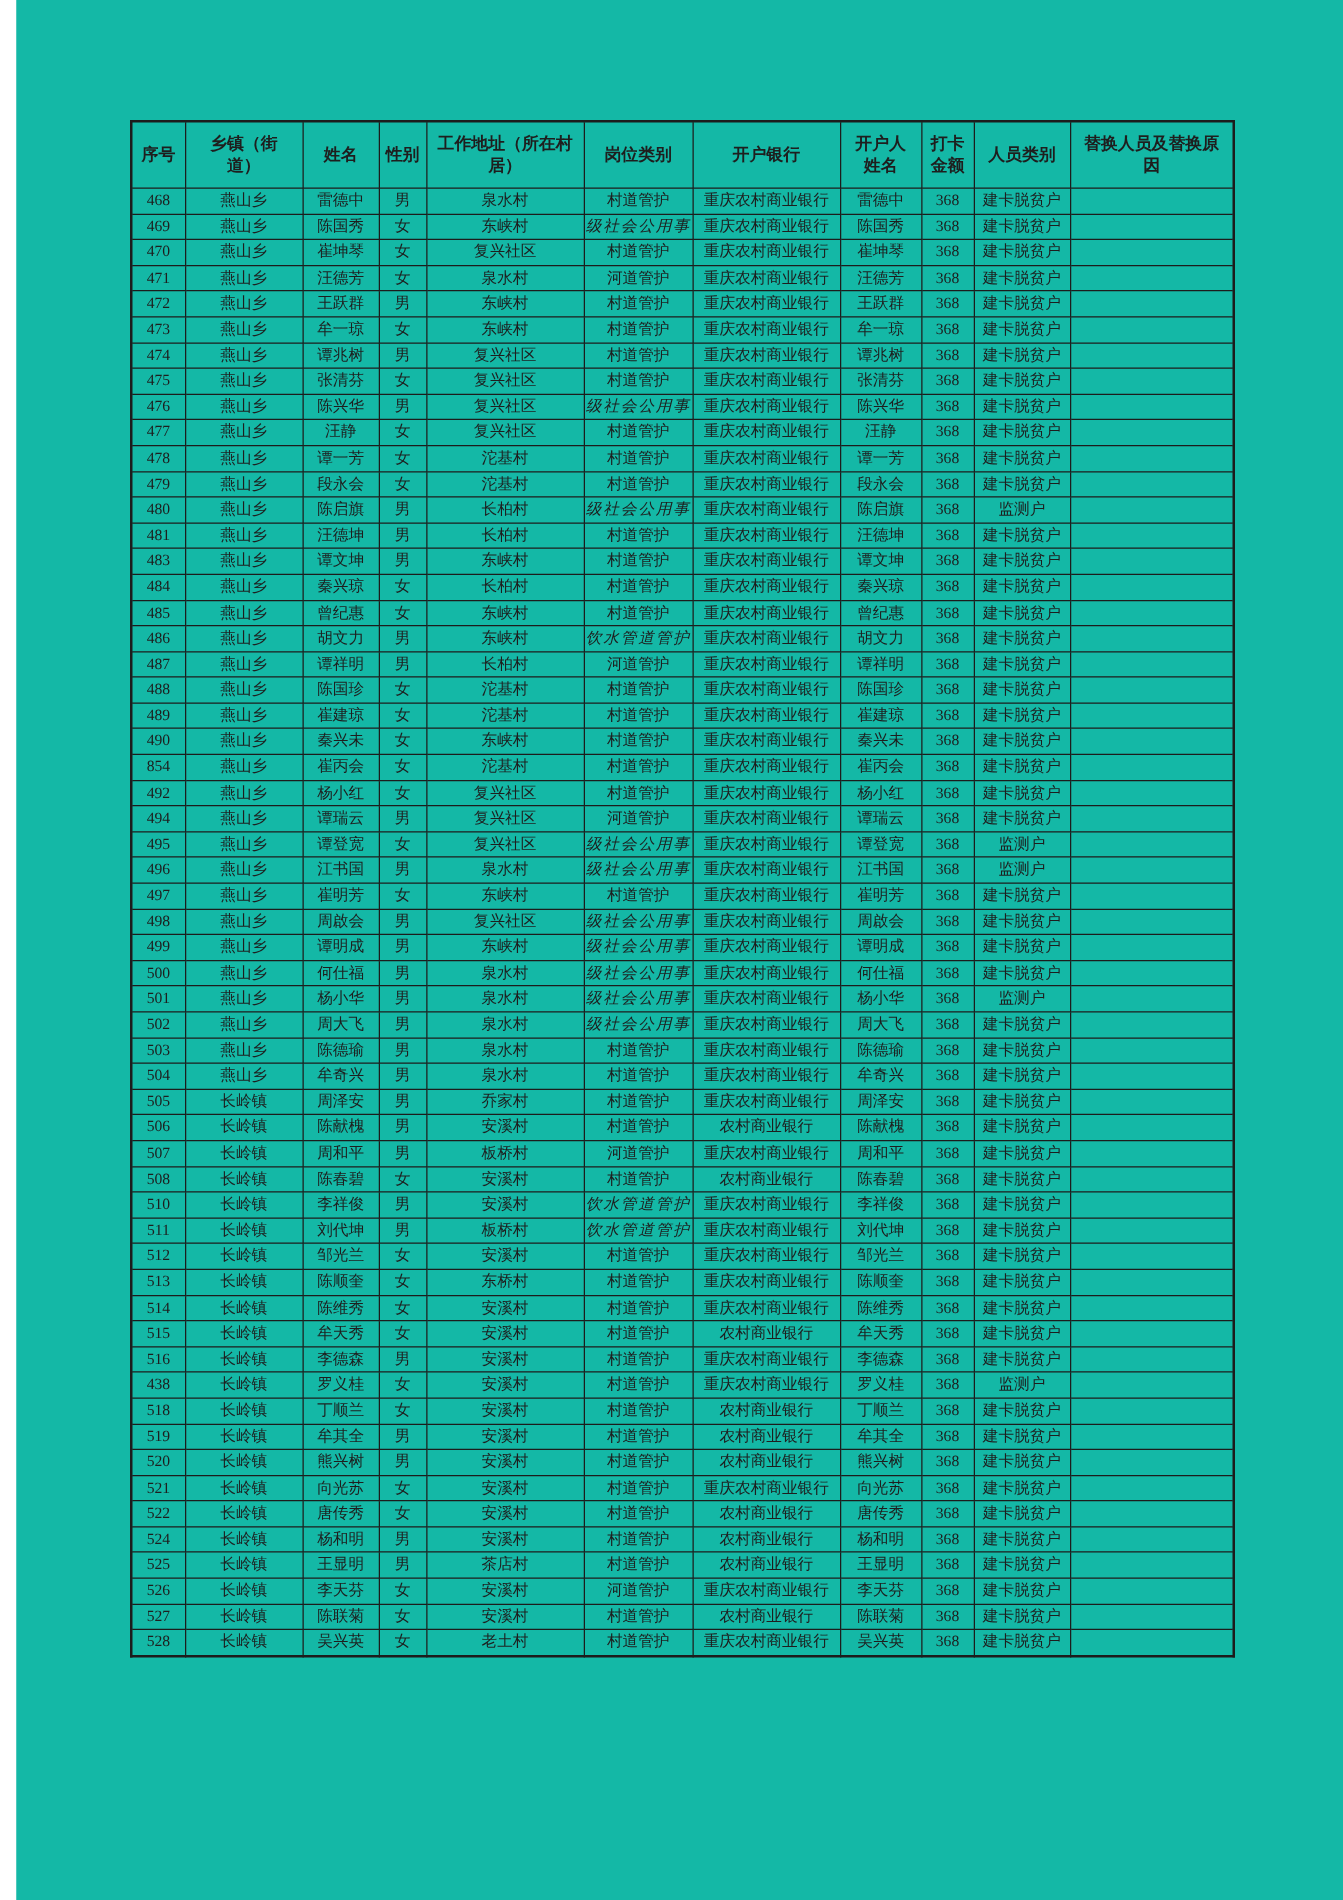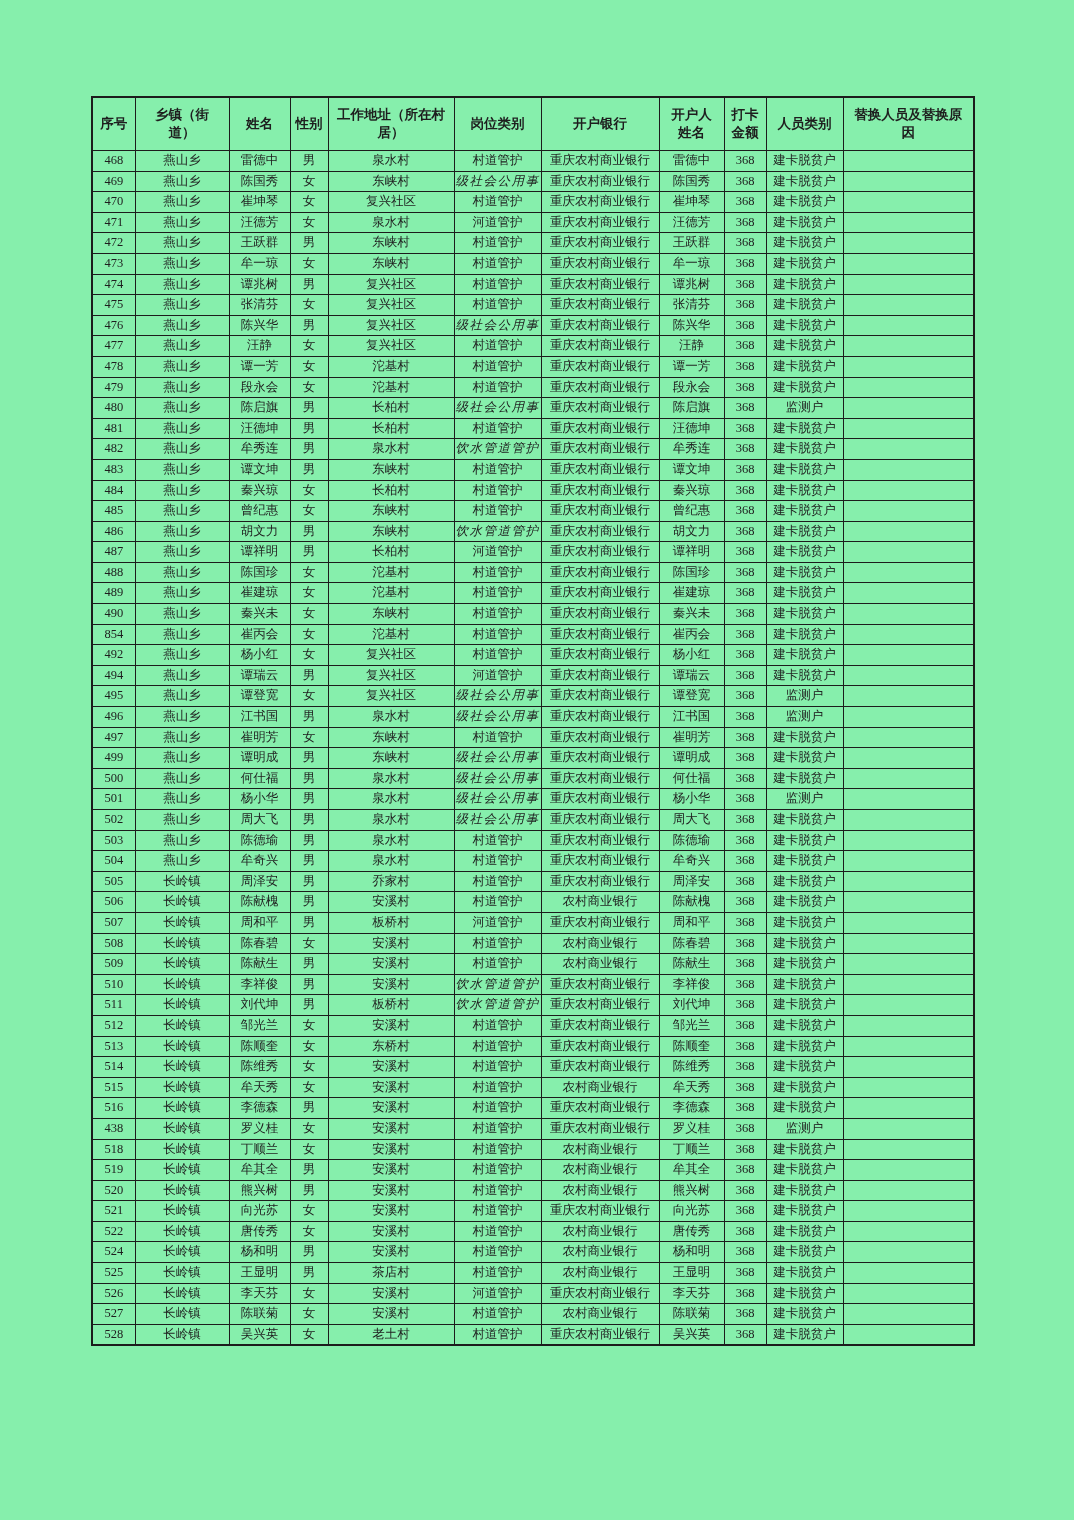--- a/index.html
+++ b/index.html
@@ -1,20 +1,20 @@
 <!DOCTYPE html>
 <html><head>
 <meta charset="utf-8">
 <style>
   html,body{margin:0;padding:0;}
   body{
     width:1074px;height:1520px;background:#ffffff;position:relative;
     font-family:"Liberation Serif","DejaVu Serif",serif;
   }
-  .page{position:absolute;inset:0;background:#86efac;}
+  .page{position:absolute;inset:0;background:#14b8a6;margin-left:13px;}
   table.roster{
     position:absolute;left:91px;top:96px;width:882px;
     border-collapse:collapse;table-layout:fixed;
     border:2px solid #1c1c1c;
   }
   th,td{
     border:1px solid #1c1c1c;
     text-align:center;vertical-align:middle;
     padding:0;overflow:hidden;color:#1e1e1e;
   }
@@ -255,33 +255,20 @@
           <td>男</td>
           <td>长柏村</td>
           <td>村道管护</td>
           <td>重庆农村商业银行</td>
           <td>汪德坤</td>
           <td>368</td>
           <td>建卡脱贫户</td>
           <td></td>
         </tr>
         <tr>
-          <td>482</td>
-          <td>燕山乡</td>
-          <td>牟秀连</td>
-          <td>男</td>
-          <td>泉水村</td>
-          <td class="overflow-cell">饮水管道管护</td>
-          <td>重庆农村商业银行</td>
-          <td>牟秀连</td>
-          <td>368</td>
-          <td>建卡脱贫户</td>
-          <td></td>
-        </tr>
-        <tr>
           <td>483</td>
           <td>燕山乡</td>
           <td>谭文坤</td>
           <td>男</td>
           <td>东峡村</td>
           <td>村道管护</td>
           <td>重庆农村商业银行</td>
           <td>谭文坤</td>
           <td>368</td>
           <td>建卡脱贫户</td>
@@ -450,20 +437,33 @@
           <td>女</td>
           <td>东峡村</td>
           <td>村道管护</td>
           <td>重庆农村商业银行</td>
           <td>崔明芳</td>
           <td>368</td>
           <td>建卡脱贫户</td>
           <td></td>
         </tr>
         <tr>
+          <td>498</td>
+          <td>燕山乡</td>
+          <td>周啟会</td>
+          <td>男</td>
+          <td>复兴社区</td>
+          <td class="overflow-cell">级社会公用事</td>
+          <td>重庆农村商业银行</td>
+          <td>周啟会</td>
+          <td>368</td>
+          <td>建卡脱贫户</td>
+          <td></td>
+        </tr>
+        <tr>
           <td>499</td>
           <td>燕山乡</td>
           <td>谭明成</td>
           <td>男</td>
           <td>东峡村</td>
           <td class="overflow-cell">级社会公用事</td>
           <td>重庆农村商业银行</td>
           <td>谭明成</td>
           <td>368</td>
           <td>建卡脱贫户</td>
@@ -575,33 +575,20 @@
         </tr>
         <tr>
           <td>508</td>
           <td>长岭镇</td>
           <td>陈春碧</td>
           <td>女</td>
           <td>安溪村</td>
           <td>村道管护</td>
           <td>农村商业银行</td>
           <td>陈春碧</td>
-          <td>368</td>
-          <td>建卡脱贫户</td>
-          <td></td>
-        </tr>
-        <tr>
-          <td>509</td>
-          <td>长岭镇</td>
-          <td>陈献生</td>
-          <td>男</td>
-          <td>安溪村</td>
-          <td>村道管护</td>
-          <td>农村商业银行</td>
-          <td>陈献生</td>
           <td>368</td>
           <td>建卡脱贫户</td>
           <td></td>
         </tr>
         <tr>
           <td>510</td>
           <td>长岭镇</td>
           <td>李祥俊</td>
           <td>男</td>
           <td>安溪村</td>

